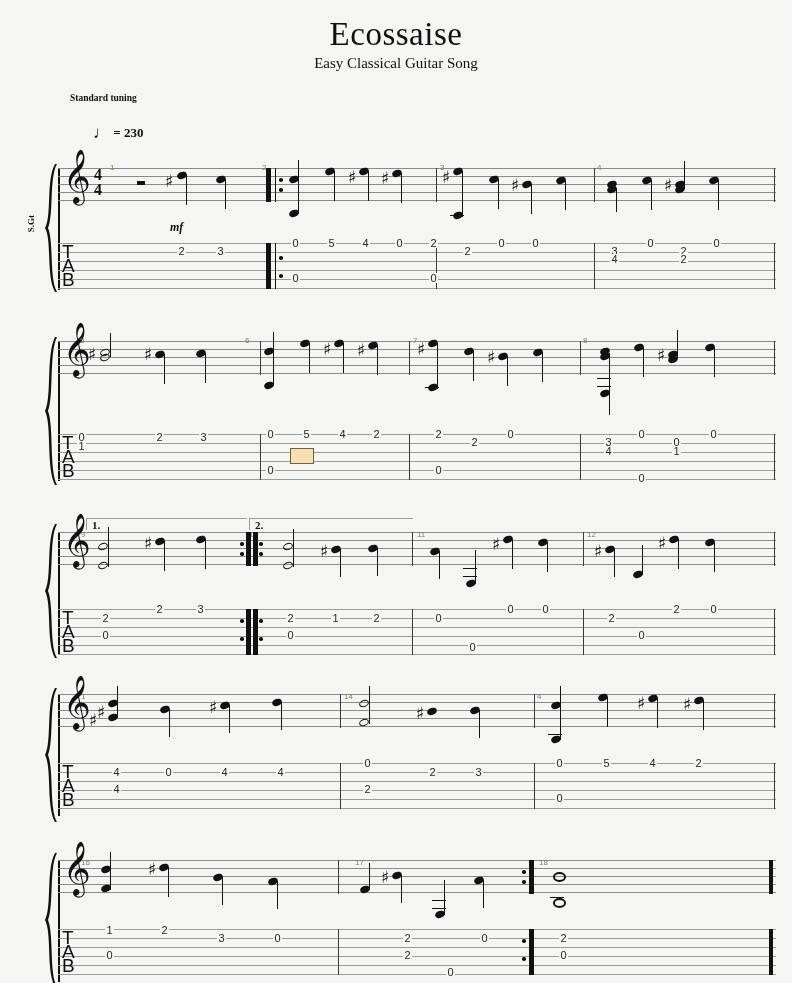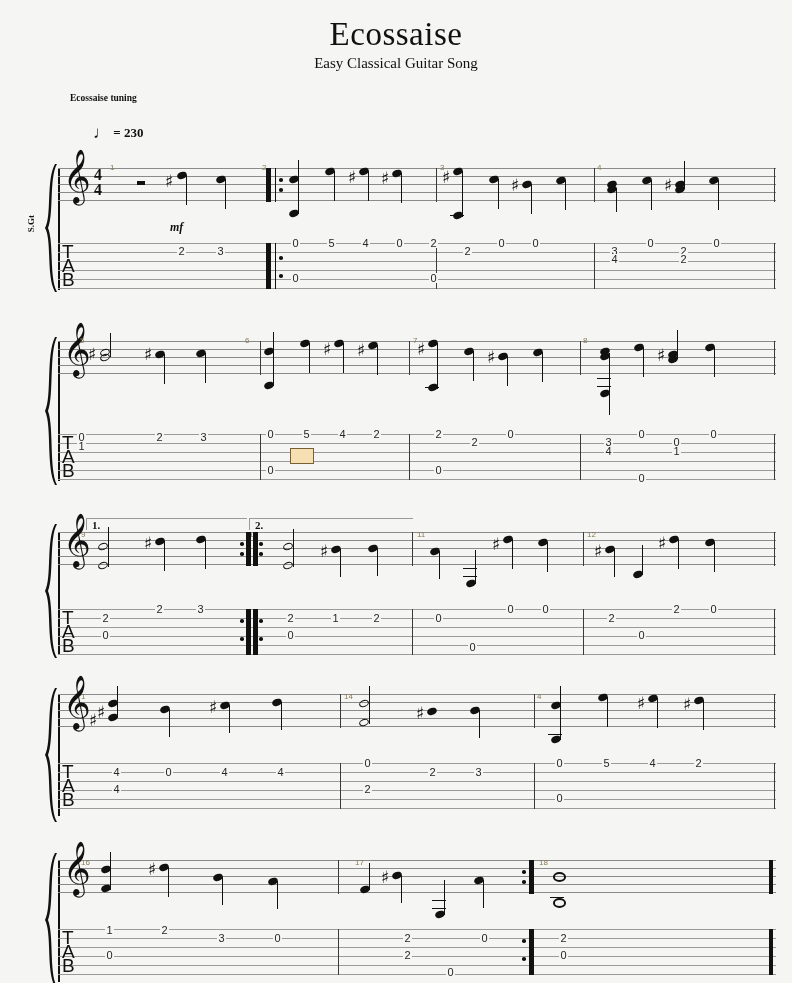--- a/index.html
+++ b/index.html
@@ -95,21 +95,21 @@
 
   .cursorbox{position:absolute;background:#f6dfb3;border:1px solid #7a6030;}
 </style>
 </head>
 <body>
 
 <div class="sheet">
 
   <div class="title">Ecossaise</div>
   <div class="subtitle">Easy Classical Guitar Song</div>
-  <div class="tuning">Ecossaise tuning</div>
+  <div class="tuning">Standard tuning</div>
   <div class="tempo">
     <span class="noteglyph">♩</span>
     <span>= 230</span>
   </div>
 
   <div class="system" id="sys1" style="top:0;height:300px;">
     <div class="instlabel" style="top:215px;">S.Gt</div>
     <div class="brace" style="top:164px;">
       <svg width="13" height="128" viewBox="0 0 13 128">
           <path d="M12 0 C4 14, 9 50, 3 64 C9 78, 4 114, 12 128 L10 128 C1 112, 7 76, 0 64 C7 52, 1 16, 10 0 Z" fill="#111"></path>

